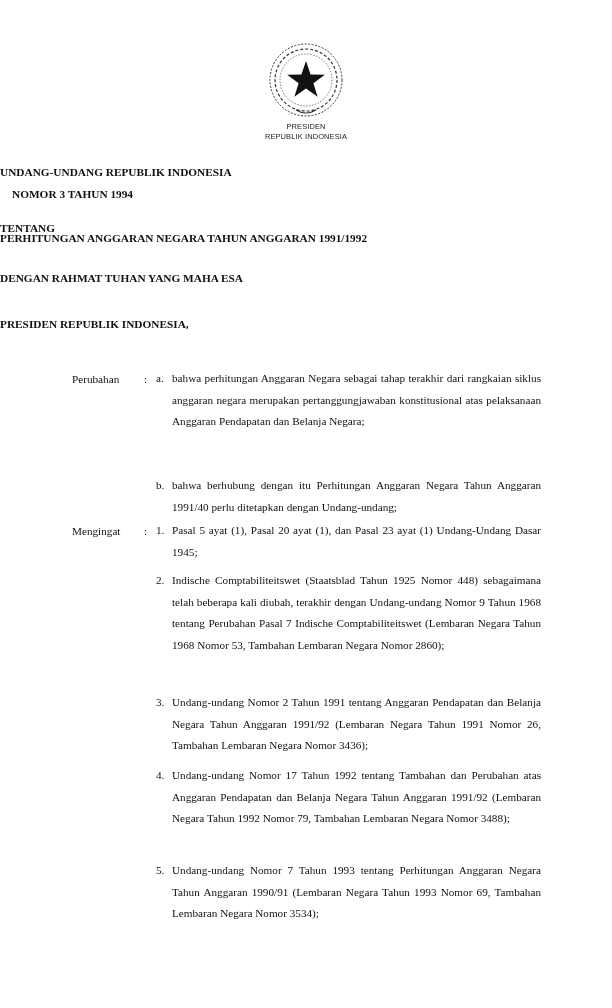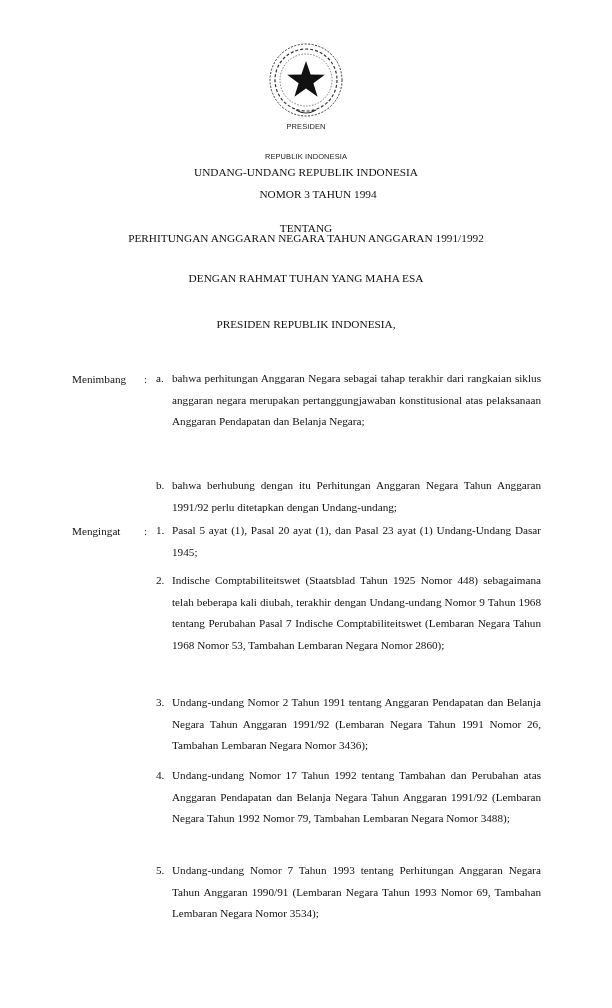--- a/index.html
+++ b/index.html
@@ -2,22 +2,22 @@
 <html><head>
 <meta charset="utf-8">
 <style>
   html, body { margin: 0; padding: 0; background: #ffffff; }
   body { width: 612px; height: 1008px; position: relative; overflow: hidden;
          font-family: "Liberation Serif", serif; color: #111; }
   .emblem { position: absolute; left: 266px; top: 40px; width: 80px; height: 80px; }
   .emblem-caption { position: absolute; left: 0; width: 612px; text-align: center;
          font-family: "Liberation Sans", sans-serif; font-size: 7.5px; letter-spacing: 0.1px; color: #222; }
   .cap1 { top: 122px; }
-  .cap2 { top: 132px; margin-top: 20px; }
-  .title { position: absolute; left: 0; width: 612px; text-align: center; font-weight: normal; font-size: 11.3px; }
+  .cap2 { top: 132px; }
+  .title { position: absolute; left: 0; width: 612px; font-weight: bold; font-size: 11.3px; }
   .t1 { top: 166px; } .t2 { top: 188px; padding-left: 12px; } .t3 { top: 222px; } .t4 { top: 232px; }
   .t5 { top: 272px; } .t6 { top: 318px; }
   .label { position: absolute; font-size: 11.2px; }
   .colon { position: absolute; font-size: 11.2px; }
   .item { position: absolute; left: 156px; width: 385px; font-size: 11.2px; line-height: 21.5px; }
   .item .num { position: absolute; left: 0; top: 0; }
   .item .txt { margin-left: 16px; text-align: justify; text-align-last: left; }
 </style>
 </head>
 <body>
@@ -34,30 +34,30 @@
 <div class="emblem-caption cap1">PRESIDEN</div>
 <div class="emblem-caption cap2">REPUBLIK INDONESIA</div>
 
 <div class="title t1">UNDANG-UNDANG REPUBLIK INDONESIA</div>
 <div class="title t2">NOMOR 3 TAHUN 1994</div>
 <div class="title t3">TENTANG</div>
 <div class="title t4">PERHITUNGAN ANGGARAN NEGARA TAHUN ANGGARAN 1991/1992</div>
 <div class="title t5">DENGAN RAHMAT TUHAN YANG MAHA ESA</div>
 <div class="title t6">PRESIDEN REPUBLIK INDONESIA,</div>
 
-<div class="label" style="left:72px; top:373px;">Menimbang</div>
+<div class="label" style="left:72px; top:373px;">Perubahan</div>
 <div class="colon" style="left:144px; top:373px;">:</div>
 
 <div class="item" style="top:368px;">
   <span class="num">a.</span>
   <div class="txt">bahwa perhitungan Anggaran Negara sebagai tahap terakhir dari rangkaian siklus anggaran negara merupakan pertanggungjawaban konstitusional atas pelaksanaan Anggaran Pendapatan dan Belanja Negara;</div>
 </div>
 <div class="item" style="top:475px;">
   <span class="num">b.</span>
-  <div class="txt">bahwa berhubung dengan itu Perhitungan Anggaran Negara Tahun Anggaran 1991/92 perlu ditetapkan dengan Undang-undang;</div>
+  <div class="txt">bahwa berhubung dengan itu Perhitungan Anggaran Negara Tahun Anggaran 1991/40 perlu ditetapkan dengan Undang-undang;</div>
 </div>
 
 <div class="label" style="left:72px; top:525px;">Mengingat</div>
 <div class="colon" style="left:144px; top:525px;">:</div>
 
 <div class="item" style="top:520px;">
   <span class="num">1.</span>
   <div class="txt">Pasal 5 ayat (1), Pasal 20 ayat (1), dan Pasal 23 ayat (1) Undang-Undang Dasar 1945;</div>
 </div>
 <div class="item" style="top:570px;">

